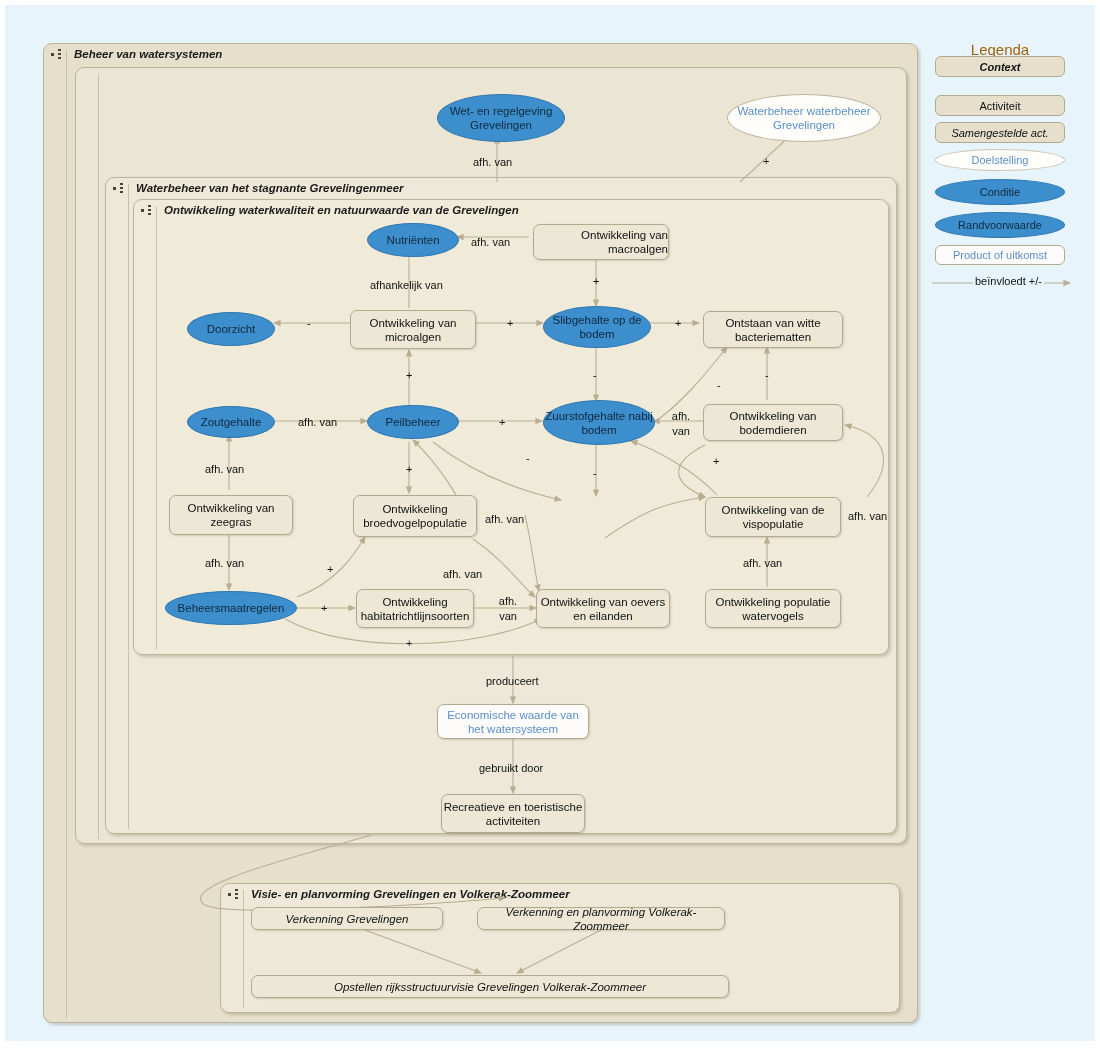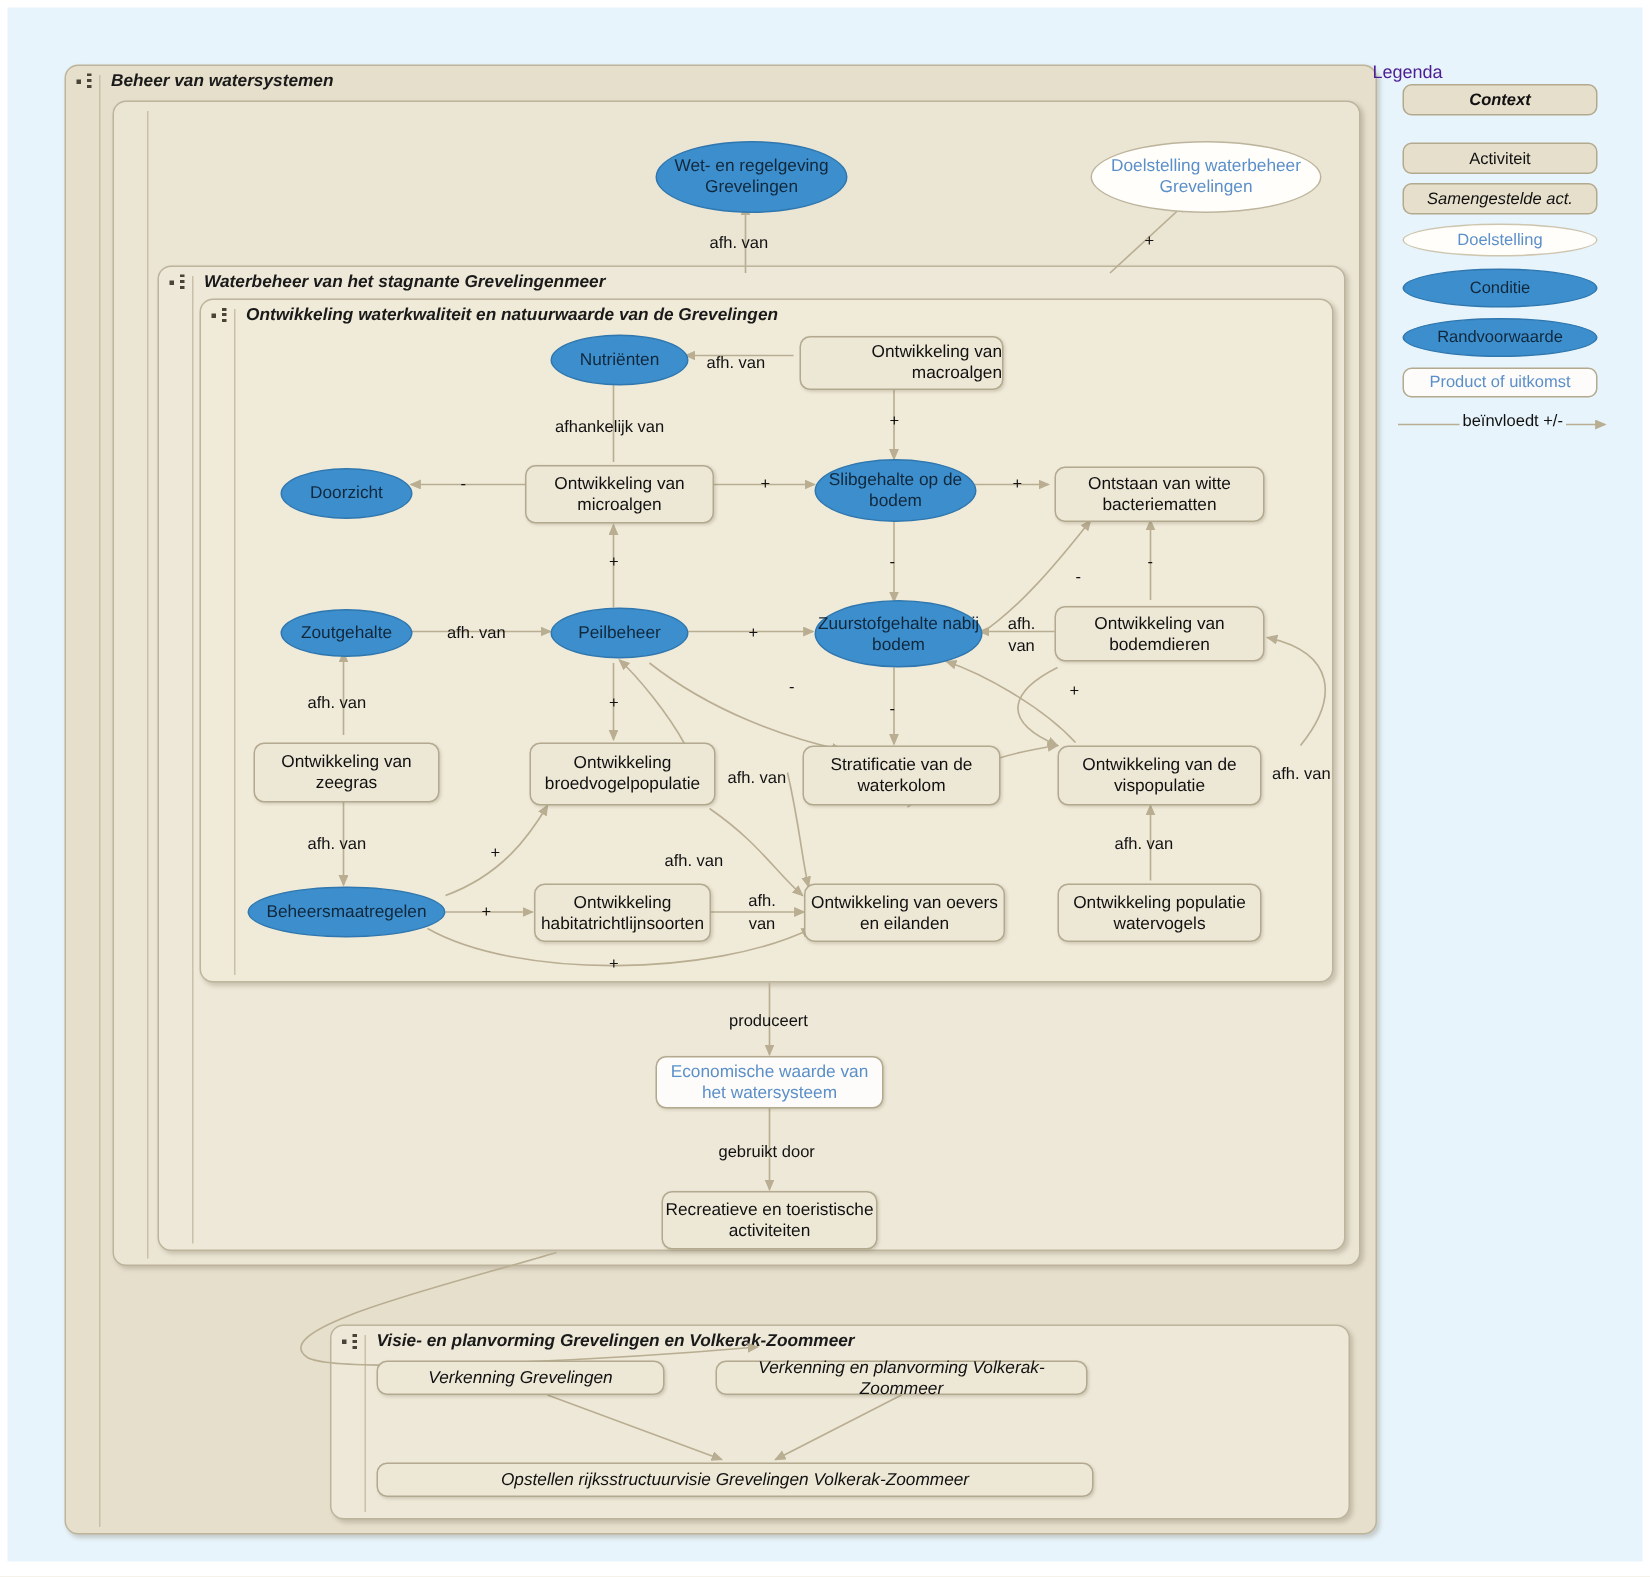--- a/index.html
+++ b/index.html
@@ -71,22 +71,22 @@
     background:#fffefb;border:1px solid #bdb49c;border-radius:50%;
     color:#5b8fc9;
   }
   .italic{font-style:italic;}
   
   .elabel{
     position:absolute;font-size:11px;color:#111;white-space:nowrap;
     z-index:6;text-align:center;
   }
   .lg-title{
-    position:absolute;width:170px;text-align:left;
-    font-size:12px;color:#4c1d95;
+    position:absolute;width:170px;text-align:center;
+    font-size:15px;color:#a16207;
   }
   .lg-item{
     position:absolute;left:930px;width:130px;height:21px;
     display:flex;align-items:center;justify-content:center;
     font-size:11px;box-sizing:border-box;
   }
   .lg-rect{background:#e6dfcc;border:1px solid #b3a98f;border-radius:6px;color:#111;}
   .lg-ell{background:#3d8ecd;border:1px solid #2f77ae;border-radius:50%;color:#10283c;}
   .lg-ell-w{background:#fffefb;border:1px solid #cdc5ae;border-radius:50%;color:#5b8fc9;}
   .lg-rect-w{background:#fdfcfa;border:1px solid #b3a98f;border-radius:6px;color:#5b8fc9;}
@@ -222,21 +222,21 @@
 
       <path d="M596,925 L512,968"></path>
     </g>
   </svg>
 
   <div class="node ell" style="left:432px;top:89px;width:128px;height:48px;">
     <span>Wet- en regelgeving Grevelingen</span>
   </div>
 
   <div class="node ell-white" style="left:722px;top:89px;width:154px;height:48px;">
-    <span>Doelstelling waterbeheer Grevelingen</span>
+    <span>Waterbeheer waterbeheer Grevelingen</span>
   </div>
 
   <div class="node ell" style="left:362px;top:218px;width:92px;height:34px;">
     <span>Nutriënten</span>
   </div>
 
   <div class="node rect" style="left:528px;top:219px;width:136px;height:36px;text-align:right;">
     <span>Ontwikkeling van macroalgen</span>
   </div>
 
@@ -273,23 +273,20 @@
   </div>
 
   <div class="node rect" style="left:164px;top:490px;width:124px;height:40px;">
     <span>Ontwikkeling van zeegras</span>
   </div>
 
   <div class="node rect" style="left:348px;top:490px;width:124px;height:42px;">
     <span>Ontwikkeling broedvogelpopulatie</span>
   </div>
 
-  <div class="node rect" style="left:530px;top:492px;width:132px;height:40px;">
-    <span>Stratificatie van de waterkolom</span>
-  </div>
 
   <div class="node rect" style="left:700px;top:492px;width:136px;height:40px;">
     <span>Ontwikkeling van de vispopulatie</span>
   </div>
 
   <div class="node ell" style="left:160px;top:586px;width:132px;height:34px;">
     <span>Beheersmaatregelen</span>
   </div>
 
   <div class="node rect" style="left:351px;top:584px;width:118px;height:39px;">

